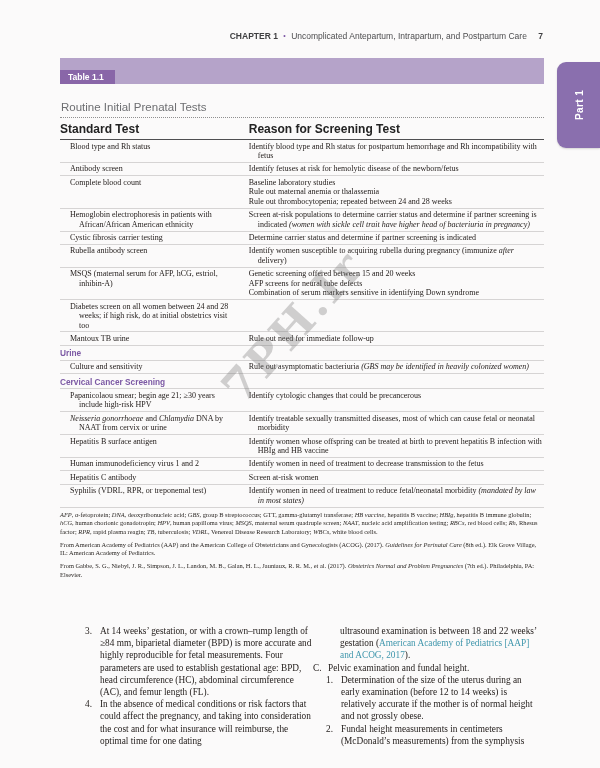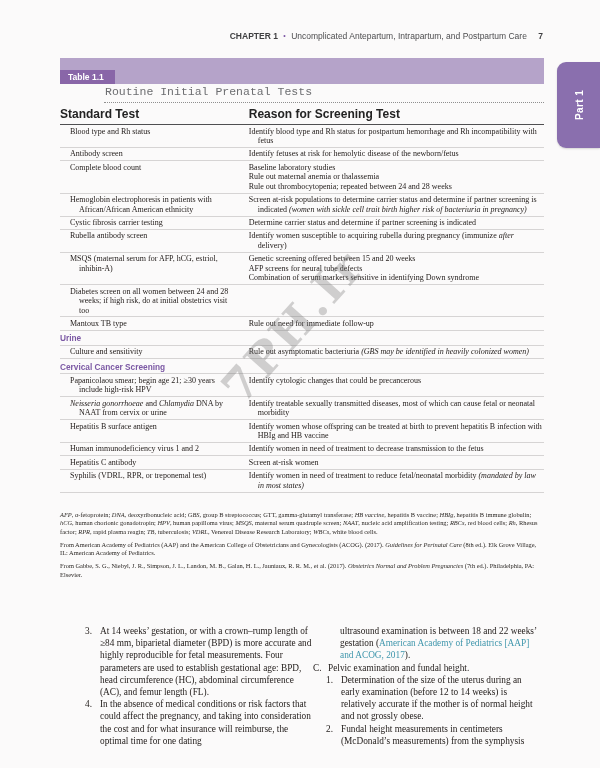--- a/index.html
+++ b/index.html
@@ -38,25 +38,24 @@
 
   
   .prenatal-table{position:absolute;left:60px;top:58px;width:484px;}
   .table-bar{height:26px;background:#b5a3c9;display:flex;align-items:flex-end;}
   .table-label{
     background:#8966a8;color:#fff;
     font-family:"Liberation Sans", sans-serif;font-weight:bold;
     font-size:8.5px;line-height:14px;padding:0 11px 0 8px;
   }
   .table-title{
-    font-family:Liberation Mono, monospace;
+    font-family:Liberation Sans, sans-serif;
     font-size:11.5px;color:#6d6e71;
-    padding:1px 0 4px 1px;
+    padding:17px 0 4px 1px;
     border-bottom:1px dotted #8f8f8f;
-    margin-left:44px;
   }
   .thead{
     display:flex;
     font-family:"Liberation Sans", sans-serif;font-weight:bold;
     font-size:12px;color:#232323;
     padding:4px 0 3px;border-bottom:1px solid #4f4f51;
   }
   .col1{width:39%;padding-right:10px;box-sizing:border-box;}
   .col2{width:61%;box-sizing:border-box;padding-right:2px;}
   .trow{
@@ -145,21 +144,21 @@
           <div class="col1 cell-test">Complete blood count</div>
           <div class="col2">
             <div class="reason">Baseline laboratory studies</div>
             <div class="reason">Rule out maternal anemia or thalassemia</div>
             <div class="reason">Rule out thrombocytopenia; repeated between 24 and 28 weeks</div>
           </div>
         </div>
         <div class="trow">
           <div class="col1 cell-test">Hemoglobin electrophoresis in patients with African/African American ethnicity</div>
           <div class="col2">
-            <div class="reason">Screen at-risk populations to determine carrier status and determine if partner screening is indicated <i>(women with sickle cell trait birth higher risk of bacteriuria in pregnancy)</i></div>
+            <div class="reason">Screen at-risk populations to determine carrier status and determine if partner screening is indicated <i>(women with sickle cell trait have higher head of bacteriuria in pregnancy)</i></div>
           </div>
         </div>
         <div class="trow">
           <div class="col1 cell-test">Cystic fibrosis carrier testing</div>
           <div class="col2">
             <div class="reason">Determine carrier status and determine if partner screening is indicated</div>
           </div>
         </div>
         <div class="trow">
           <div class="col1 cell-test">Rubella antibody screen</div>
@@ -172,21 +171,21 @@
           <div class="col2">
             <div class="reason">Genetic screening offered between 15 and 20 weeks</div>
             <div class="reason">AFP screens for neural tube defects</div>
             <div class="reason">Combination of serum markers sensitive in identifying Down syndrome</div>
           </div>
         </div>
         <div class="trow">
           <div class="col1 cell-test">Diabetes screen on all women between 24 and 28 weeks; if high risk, do at initial obstetrics visit too</div>
         </div>
         <div class="trow">
-          <div class="col1 cell-test">Mantoux TB type</div>
+          <div class="col1 cell-test">Mantoux TB urine</div>
           <div class="col2">
             <div class="reason">Rule out need for immediate follow-up</div>
           </div>
         </div>
         <div class="srow">Urine</div>
         <div class="trow">
           <div class="col1 cell-test">Culture and sensitivity</div>
           <div class="col2">
             <div class="reason">Rule out asymptomatic bacteriuria <i>(GBS may be identified in heavily colonized women)</i></div>
           </div>

